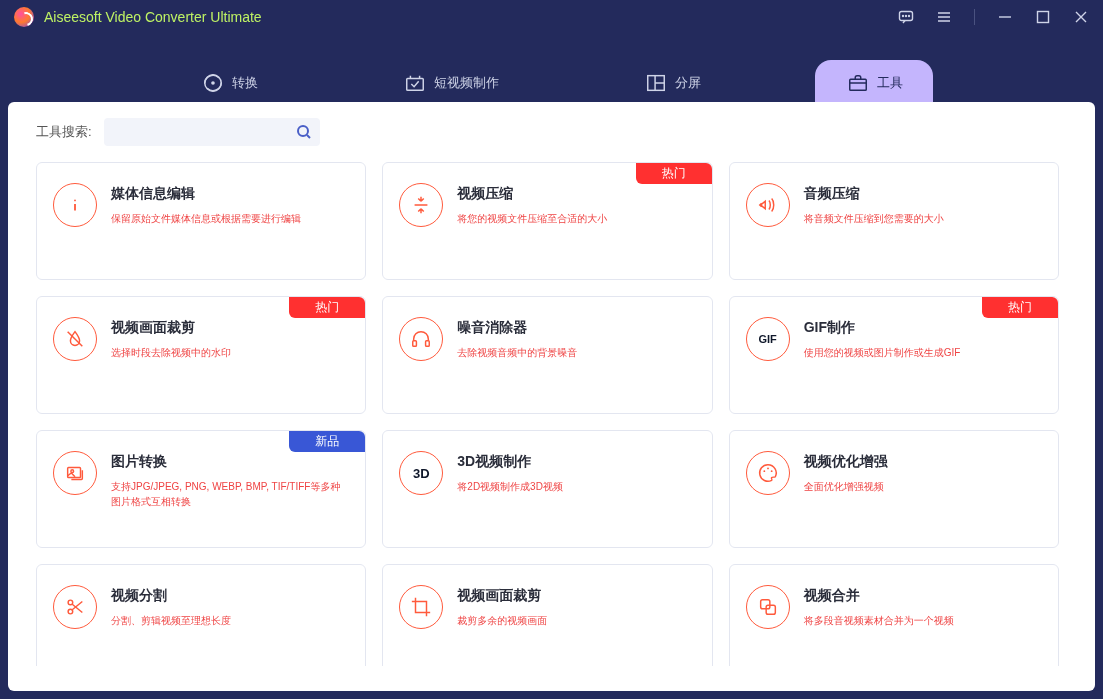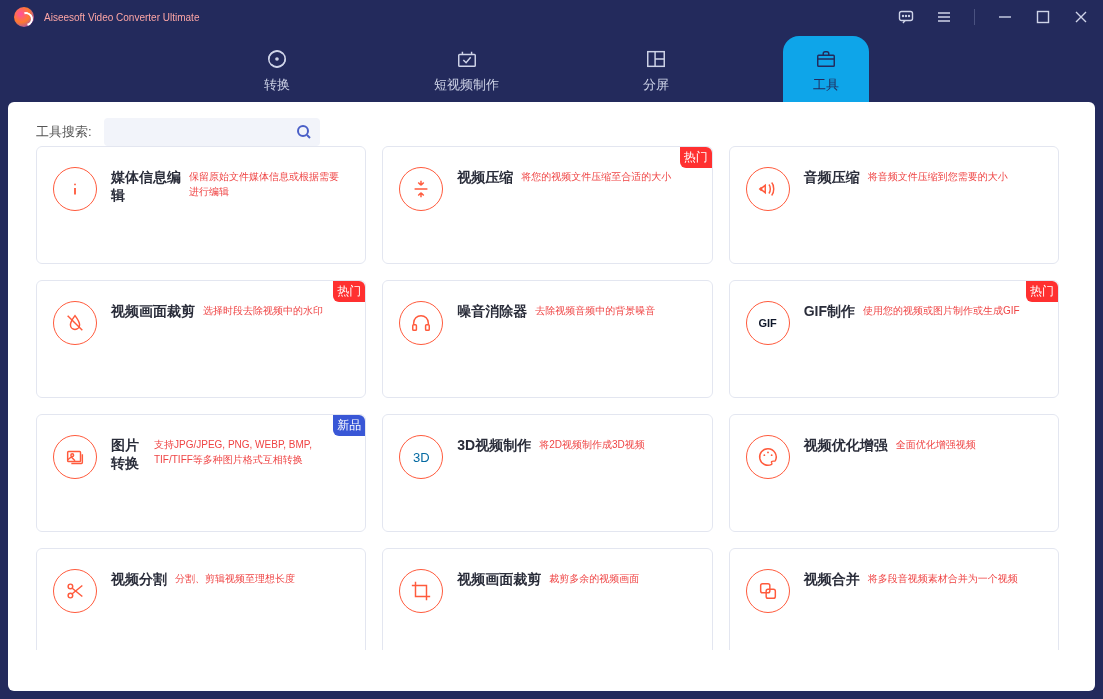--- a/index.html
+++ b/index.html
@@ -1,44 +1,44 @@
 <!DOCTYPE html>
 <html><head>
 <meta charset="utf-8">
 <style>
 *{margin:0;padding:0;box-sizing:border-box;font-family:"Microsoft YaHei","PingFang SC",Arial,sans-serif}
 body{width:1103px;height:699px;background:#232a5c;overflow:hidden}
 .titlebar{height:34px;display:flex;align-items:center;padding:0 14px;color:#d8dbe8}
 .logo{width:20px;height:20px;border-radius:50%;background:radial-gradient(circle at 35% 35%,#ff4fa0 0%,#ff7a2d 45%,#6a3cff 100%);margin-right:10px;position:relative}
 .logo::after{content:"";position:absolute;top:5px;left:5px;width:10px;height:10px;border:2px solid #fff;border-radius:50%;border-left-color:transparent;border-bottom-color:transparent;transform:rotate(30deg)}
-.title{font-size:10px;color:#fca5a5}
+.title{font-size:14px;color:#bef264}
 .winbtns{margin-left:auto;display:flex;gap:22px;align-items:center}
 .winbtn{width:16px;height:16px;color:#cfd4e8;cursor:pointer;display:flex;align-items:center;justify-content:center}
 .winbtn svg{width:16px;height:16px;stroke:#cfd4e8;fill:none;stroke-width:1.4}
 .tabs{height:68px;display:flex;justify-content:center;align-items:flex-end;gap:84px}
-.tab{display:flex;flex-direction:column;align-items:center;gap:6px;color:#cfd4e8;font-size:13px;padding:12px 30px 8px;cursor:pointer}
+.tab{display:flex;flex-direction:row;align-items:center;gap:6px;color:#cfd4e8;font-size:13px;padding:12px 30px 8px;cursor:pointer}
 .tab svg{width:26px;height:22px;stroke:#cfd4e8;fill:none;stroke-width:1.6}
-.tab.active{background:#0ea5e9;color:#232a5c;border-radius:16px 16px 0 0}
+.tab.active{background:#c4b5fd;color:#232a5c;border-radius:16px 16px 0 0}
 .tab.active svg{stroke:#232a5c}
 .panel{background:#fff;margin:0 8px 8px;border-radius:6px;height:589px;padding:16px 28px 0 28px;position:relative}
-.searchrow{display:flex;align-items:center;gap:12px;margin-bottom:0}
+.searchrow{display:flex;align-items:center;gap:12px;margin-bottom:16px}
 .searchlabel{font-size:13px;color:#555}
 .searchbox{width:216px;height:28px;background:#f2f4fa;border-radius:4px;display:flex;align-items:center;padding:0 8px}
 .searchbox input{flex:1;border:none;background:transparent;outline:none;font-size:12px}
 .searchbox .sicon{width:16px;height:16px;stroke:#4a5fc7;fill:none;stroke-width:2}
 .grid{display:grid;grid-template-columns:repeat(3,1fr);gap:16px;height:504px;overflow-y:auto;padding-right:8px}
 .grid::-webkit-scrollbar{width:5px}
 .grid::-webkit-scrollbar-thumb{background:#4a5fc7;border-radius:3px}
 .card{border:1px solid #e3e6f0;border-radius:6px;padding:20px 18px 20px 16px;display:flex;gap:14px;position:relative;min-height:118px;cursor:pointer}
 .cicon{width:44px;height:44px;border:1.5px solid #ff5a3c;border-radius:50%;flex-shrink:0;display:flex;align-items:center;justify-content:center}
 .cicon svg{width:22px;height:22px;stroke:#ff5a3c;fill:none;stroke-width:1.6}
-.ctext{display:flex;flex-direction:row;gap:8px;padding-top:2px}
+.ctext{display:flex;flex-direction:column;gap:8px;padding-top:2px}
 .ctitle{font-size:14px;font-weight:600;color:#2a2d3a}
 .cdesc{font-size:10px;color:#ef4444;line-height:1.5}
-.badge{position:absolute;top:0;right:0;background:#ff3030;color:#fff;font-size:12px;padding:2px 4px;border-radius:0 6px 0 6px}
+.badge{position:absolute;top:0;right:0;background:#ff3030;color:#fff;font-size:12px;padding:2px 26px;border-radius:0 6px 0 6px}
 .badge.blue{background:#3957d6}
 </style>
 </head>
 <body>
 
 <div class="titlebar">
   <div class="logo"></div>
   <div class="title">Aiseesoft Video Converter Ultimate</div>
   <div class="winbtns">
     <div class="winbtn">
@@ -207,21 +207,21 @@
           </svg>
         </div>
       <div class="ctext">
           <div class="ctitle">图片转换</div>
           <div class="cdesc">支持JPG/JPEG, PNG, WEBP, BMP, TIF/TIFF等多种图片格式互相转换</div>
         </div>
     </div>
 
     <div class="card">
       <div class="cicon">
-          <span style="color:#0369a1;font-weight:400;font-size:13px">3D</span>
+          <span style="color:#0f172a;font-weight:700;font-size:13px">3D</span>
         </div>
       <div class="ctext">
           <div class="ctitle">3D视频制作</div>
           <div class="cdesc">将2D视频制作成3D视频</div>
         </div>
     </div>
 
     <div class="card">
       <div class="cicon">
           <svg viewBox="0 0 24 24">

